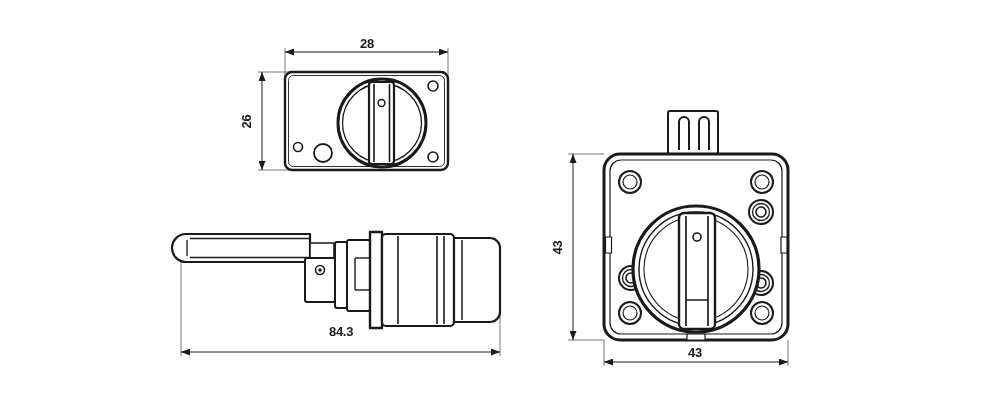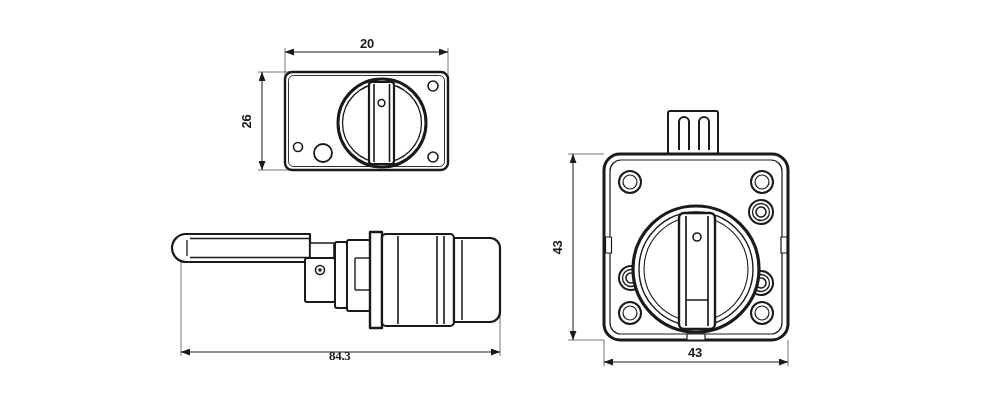--- a/index.html
+++ b/index.html
@@ -184,21 +184,21 @@
     <circle cx="696" cy="269" r="52" fill="none" stroke="#1a1a1a" stroke-width="1.1"></circle>
 
     <rect x="679" y="213" width="36" height="116" rx="5" ry="5" fill="#ffffff" stroke="#1a1a1a" stroke-width="2.4"></rect>
     <line x1="686" y1="216" x2="686" y2="326" stroke="#1a1a1a" stroke-width="1.7"></line>
     <line x1="708" y1="216" x2="708" y2="326" stroke="#1a1a1a" stroke-width="1.7"></line>
     <circle cx="697" cy="237" r="4" fill="#ffffff" stroke="#1a1a1a" stroke-width="1.6"></circle>
     <line x1="686" y1="300" x2="708" y2="300" stroke="#1a1a1a" stroke-width="1.5"></line>
   </g>
 </svg>
 
-<div class="dim-text" style="left:360px; top:36px;">20</div>
+<div class="dim-text" style="left:360px; top:36px;">28</div>
 
 <div class="dim-text vert" style="left:240px; top:114px;">26</div>
 
-<div class="dim-text" style="left:329px; top:348px;font-family:Liberation Serif, serif;">84.3</div>
+<div class="dim-text" style="left:329px; top:324px;">84.3</div>
 
 <div class="dim-text vert" style="left:551px; top:240px;">43</div>
 
 <div class="dim-text" style="left:688px; top:345px;">43</div>
 
 </body></html>

